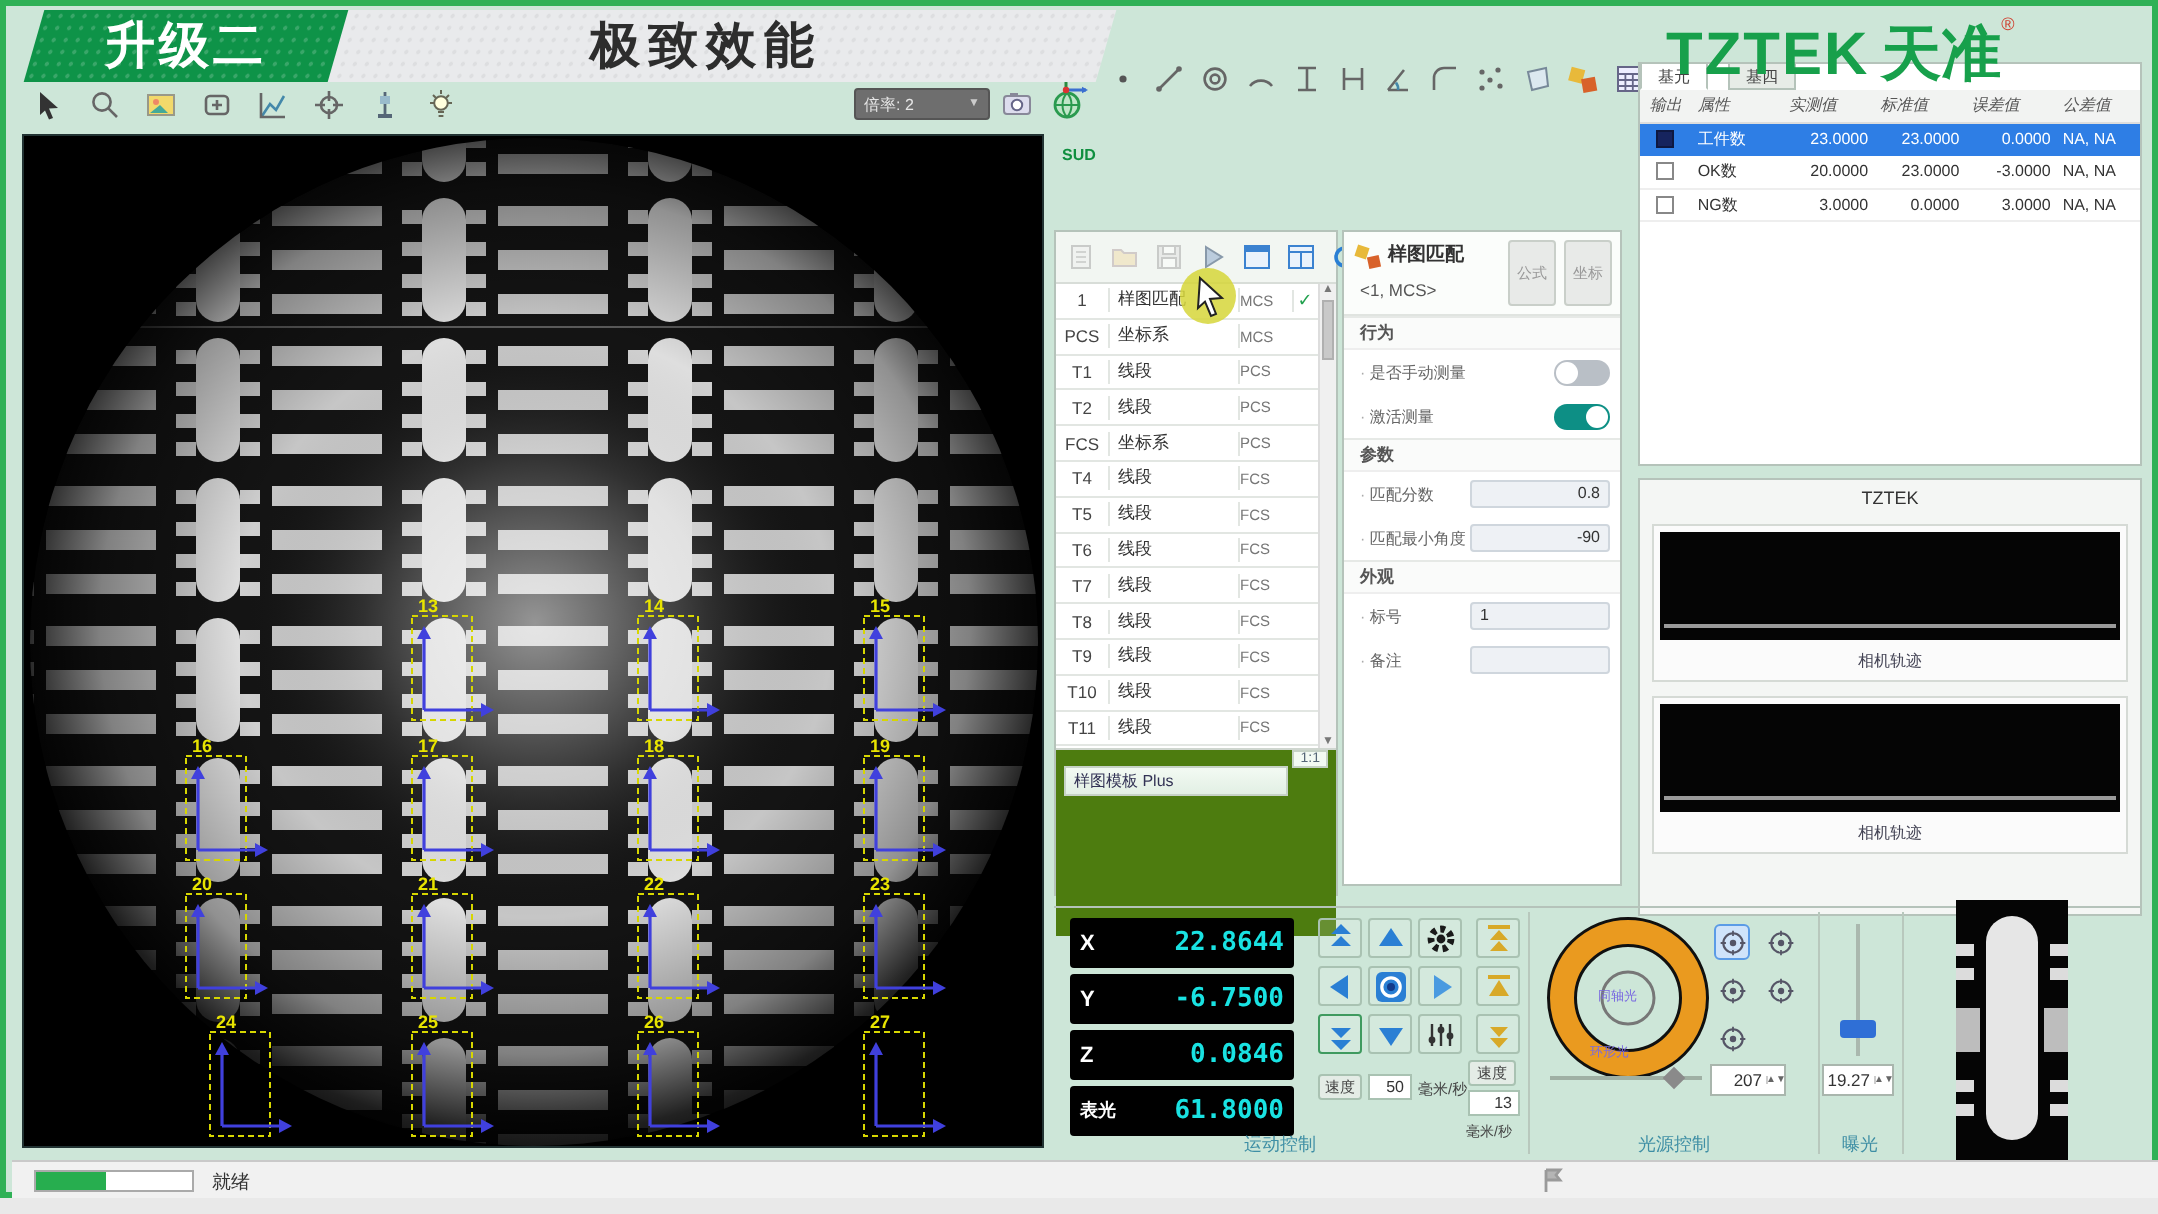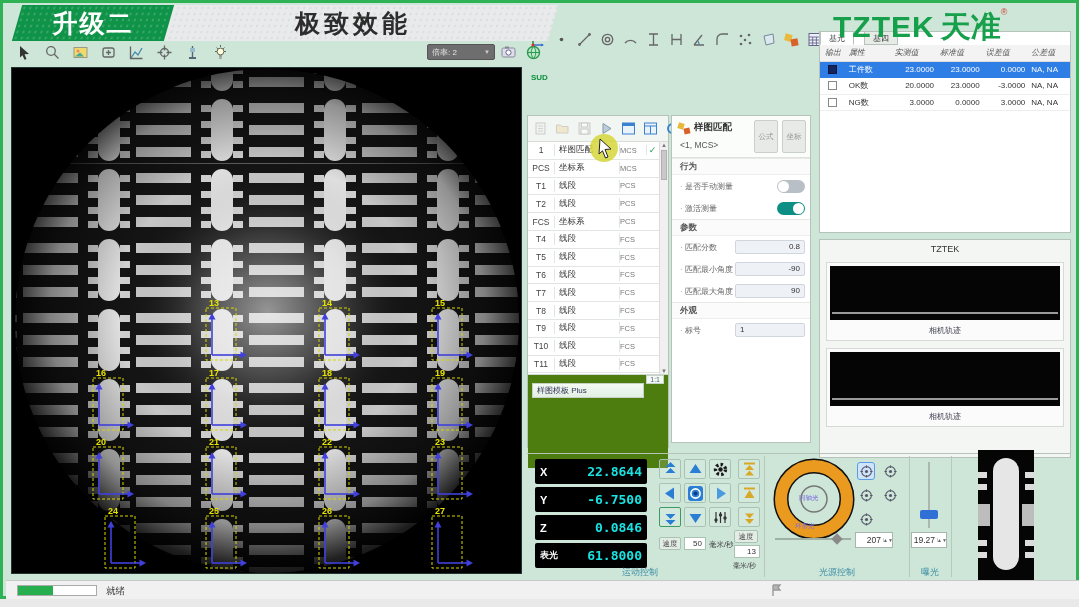--- a/index.html
+++ b/index.html
@@ -624,28 +624,28 @@
           </div>
           <div class="sec-h">参数</div>
           <div class="fld">
             <span class="lb">匹配分数</span>
             <div class="ibox">0.8</div>
           </div>
           <div class="fld">
             <span class="lb">匹配最小角度</span>
             <div class="ibox">-90</div>
           </div>
-          <div class="fld">
-            <span class="lb">匹配最大角度</span>
-            <div class="ibox">90</div>
-          </div>
           <div class="sec-h">外观</div>
           <div class="fld">
             <span class="lb">标号</span>
             <div class="ibox left">1</div>
+          </div>
+          <div class="fld">
+            <span class="lb">备注</span>
+            <div class="ibox left"></div>
           </div>
         </div>
   </div>
 
   <div class="panel" id="res-panel">
     <div class="rtab sel" style="left:0;">基元</div>
     <div class="rtab" style="left:44px;">基四</div>
     <div id="res-table">
           <div class="rrow hdr">
             <span class="rc rc0">输出</span>

